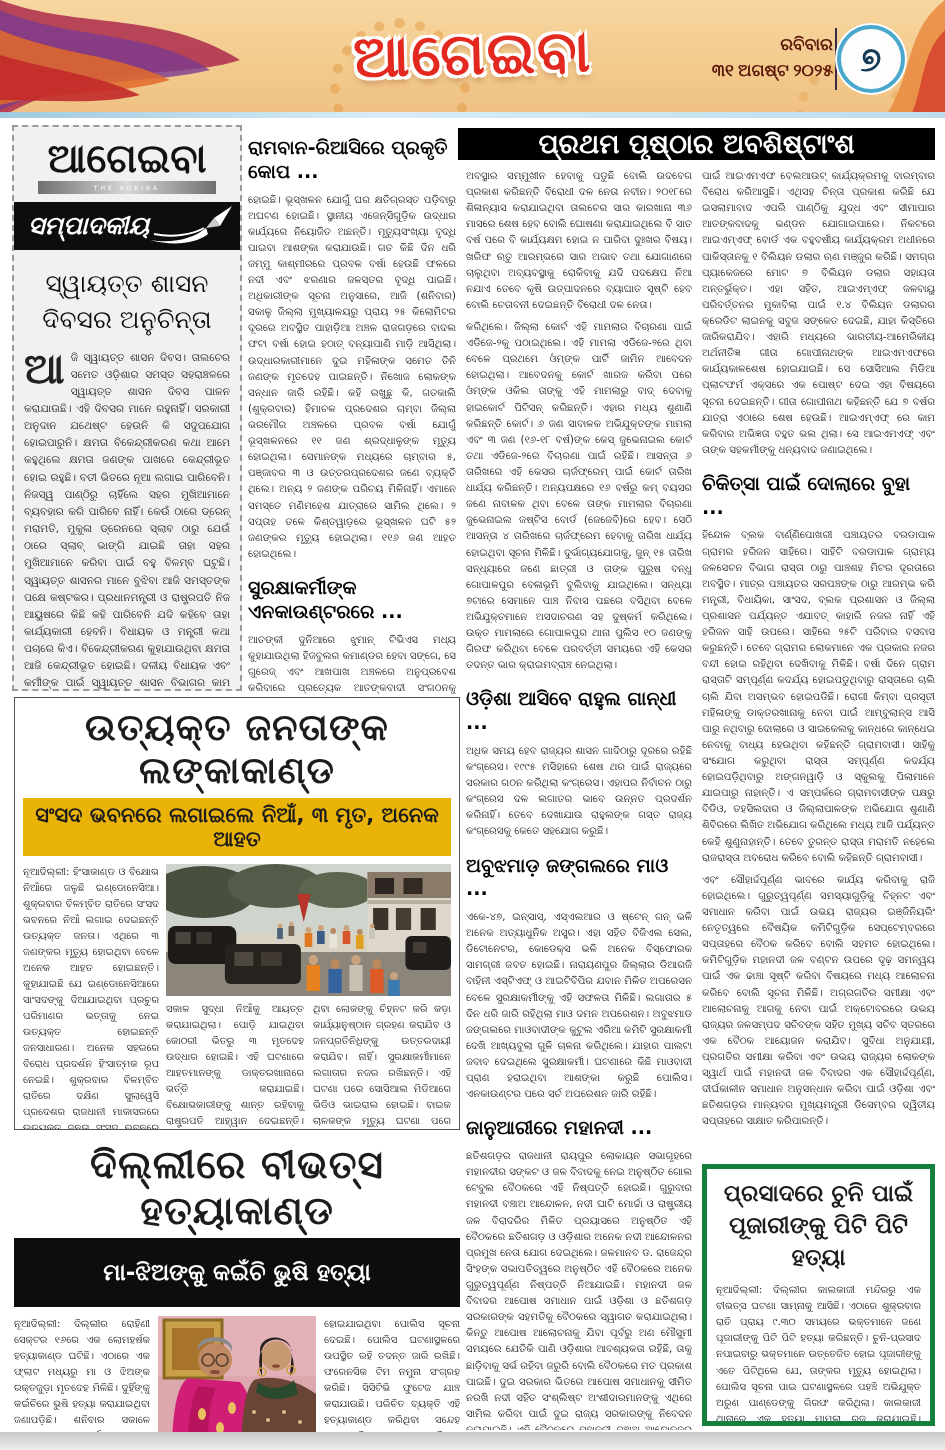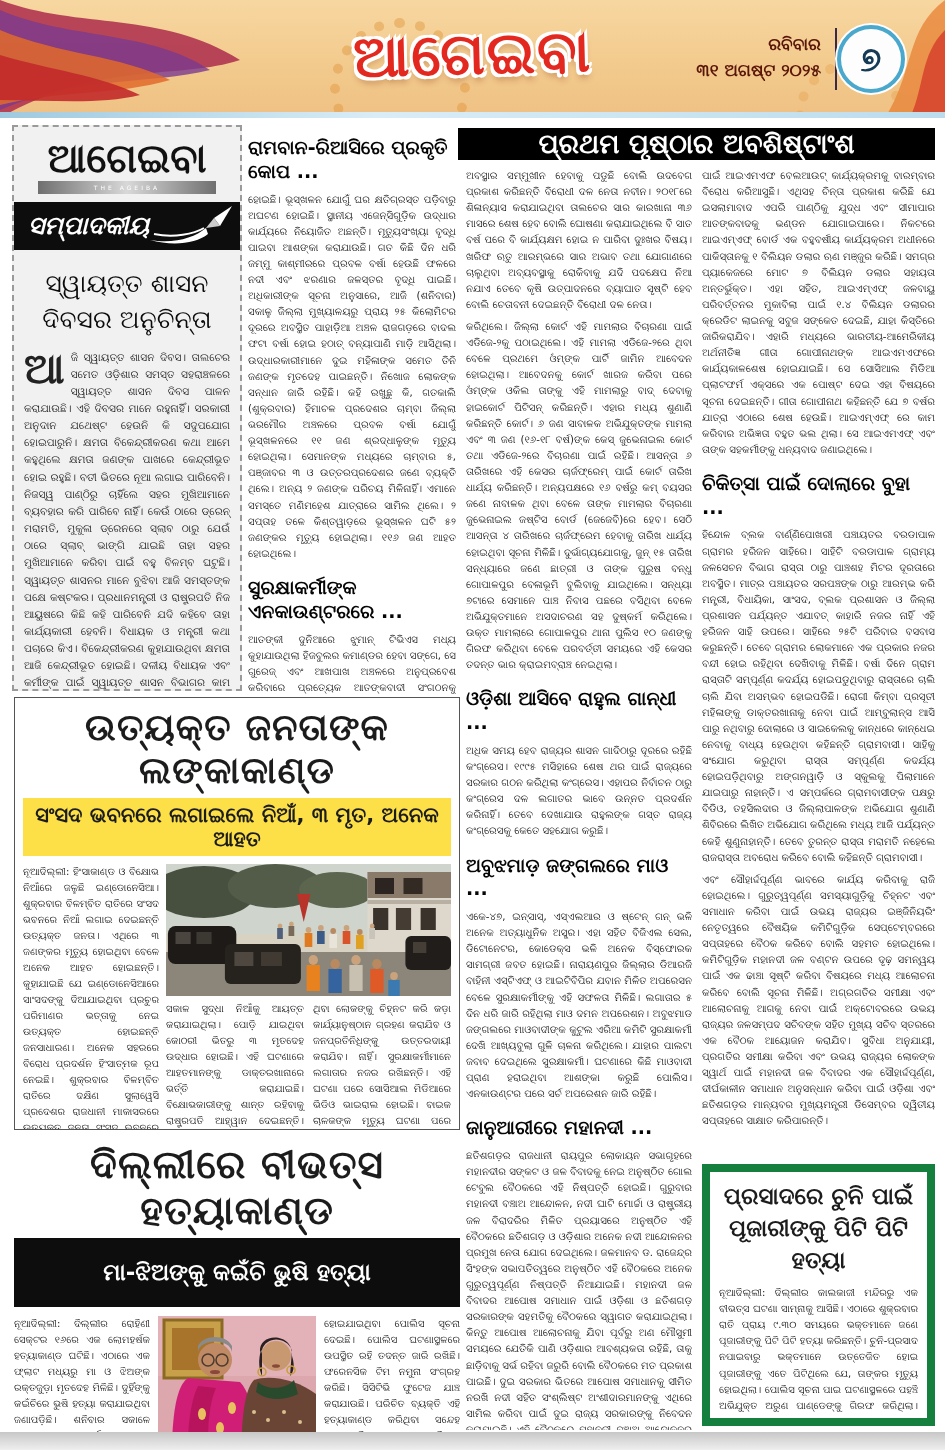--- a/index.html
+++ b/index.html
@@ -9,21 +9,21 @@
   .header{position:absolute;left:0;top:0;width:945px;height:118px;
           background:linear-gradient(180deg,#f7d7a0 0%,#f2c98c 60%,#efc083 100%);overflow:hidden;}
   .header:after{content:"";position:absolute;left:0;bottom:0;width:100%;height:6px;
           background:linear-gradient(90deg,#9fc9df,#d9edf6 40%,#bcdcec);}
   .mandala{position:absolute;border-radius:50%;border:10px dotted rgba(224,150,60,.45);}
   .m1{left:330px;top:18px;width:120px;height:120px;}
   .m3{left:795px;top:60px;width:90px;height:90px;border-color:rgba(224,150,60,.3);}
   .masthead{position:absolute;left:0;top:20px;width:945px;text-align:center;
           font-size:58px;font-weight:bold;color:#e3291f;letter-spacing:2px;transform:rotate(-1.5deg);
           text-shadow:-3px -3px 0 #fff,3px -3px 0 #fff,-3px 3px 0 #fff,3px 3px 0 #fff,0 6px 6px rgba(120,40,0,.35);}
-  .dateblock{position:absolute;right:124px;top:32px;text-align:right;color:#5a1608;line-height:1.5;}
+  .dateblock{position:absolute;right:112px;top:32px;text-align:right;color:#5a1608;line-height:1.5;font-family:Liberation Serif, serif;}
   .dateblock .day{font-size:17px;font-weight:bold;}
   .dateblock .date{font-size:17px;font-weight:bold;}
   .datebar{position:absolute;right:108px;top:28px;width:2px;height:62px;background:#3a2a4a;}
   .pagecircle{position:absolute;right:40px;top:25px;width:60px;height:60px;border-radius:50%;
           background:#fdfdfd;border:4px solid #49a8cc;box-shadow:0 0 0 2px #fff;
           display:flex;align-items:center;justify-content:center;font-size:34px;font-weight:bold;color:#143a56;}
   
   .editorial{position:absolute;left:12px;top:125px;width:230px;height:566px;border:2px dashed #9a9a9a;
           background:#f1f1f1;box-sizing:border-box;padding:10px 10px 6px 10px;overflow:hidden;}
   .ed-logo{text-align:center;font-size:40px;font-weight:bold;color:#111;line-height:1.05;}
@@ -42,35 +42,35 @@
   .col1{left:248px;top:132px;width:208px;height:562px;}
   .col2{left:466px;top:168px;width:226px;height:1262px;}
   .col3{left:702px;top:168px;width:233px;height:990px;}
   .art-h{font-size:19px;font-weight:bold;color:#050505;margin:14px 0 8px 0;line-height:1.25;}
   .col1 .art-h:first-child{margin-top:4px;}
   .art-b{font-size:10.2px;line-height:1.58;text-align:justify;color:#232323;margin:0 0 6px 0;}
   
   .parl{position:absolute;left:14px;top:697px;width:446px;height:433px;border:1px solid #555;
         box-sizing:border-box;background:#fff;overflow:hidden;}
   .parl-h{text-align:center;font-size:37px;font-weight:bold;margin:8px 4px 6px 4px;letter-spacing:1px;}
-  .parl-sub{margin:0 8px;background:#fde047;text-align:center;font-size:21px;font-weight:bold;padding:5px 0;}
+  .parl-sub{margin:0 8px;background:#eab308;text-align:center;font-size:21px;font-weight:bold;padding:5px 0;}
   .parl-body{display:flex;gap:7px;padding:8px 8px 0 8px;}
   .parl-c1{width:136px;flex:none;font-size:10px;line-height:1.6;text-align:justify;height:322px;overflow:hidden;}
   .parl-right{flex:1;}
   .photo-fire{width:100%;height:132px;display:block;}
   .parl-2col{margin-top:5px;column-count:2;column-gap:9px;font-size:10px;line-height:1.6;text-align:justify;height:182px;overflow:hidden;}
   
   .delhi{position:absolute;left:14px;top:1140px;width:446px;height:292px;overflow:hidden;}
   .delhi-h{text-align:center;font-size:39px;font-weight:bold;margin:2px 0 4px 0;letter-spacing:1px;}
   .delhi-sub{background:#0d0d0d;color:#fff;text-align:center;font-size:23px;font-weight:bold;padding:21px 0;}
   .delhi-body{display:flex;gap:8px;margin-top:9px;}
   .delhi-c{font-size:10px;line-height:1.6;text-align:justify;height:178px;overflow:hidden;flex:1;}
   .photo-women{width:158px;height:176px;flex:none;display:block;}
   
-  .priest{position:absolute;left:702px;top:1164px;width:233px;height:262px;border:8px solid #15803d;
+  .priest{position:absolute;left:702px;top:1164px;width:233px;height:262px;border:5px solid #15803d;
         box-sizing:border-box;padding:6px 9px;overflow:hidden;background:#fff;}
   .priest-h{text-align:center;font-size:23px;font-weight:bold;line-height:1.4;margin:2px 0 8px 0;}
   .priest-b{font-size:10px;line-height:1.62;text-align:justify;}
   
   .footstrip{position:absolute;left:0;top:1432px;width:945px;height:18px;
         background:linear-gradient(180deg,#c7c7c7,#efefef);}
 </style>
 </head>
 <body>
 

